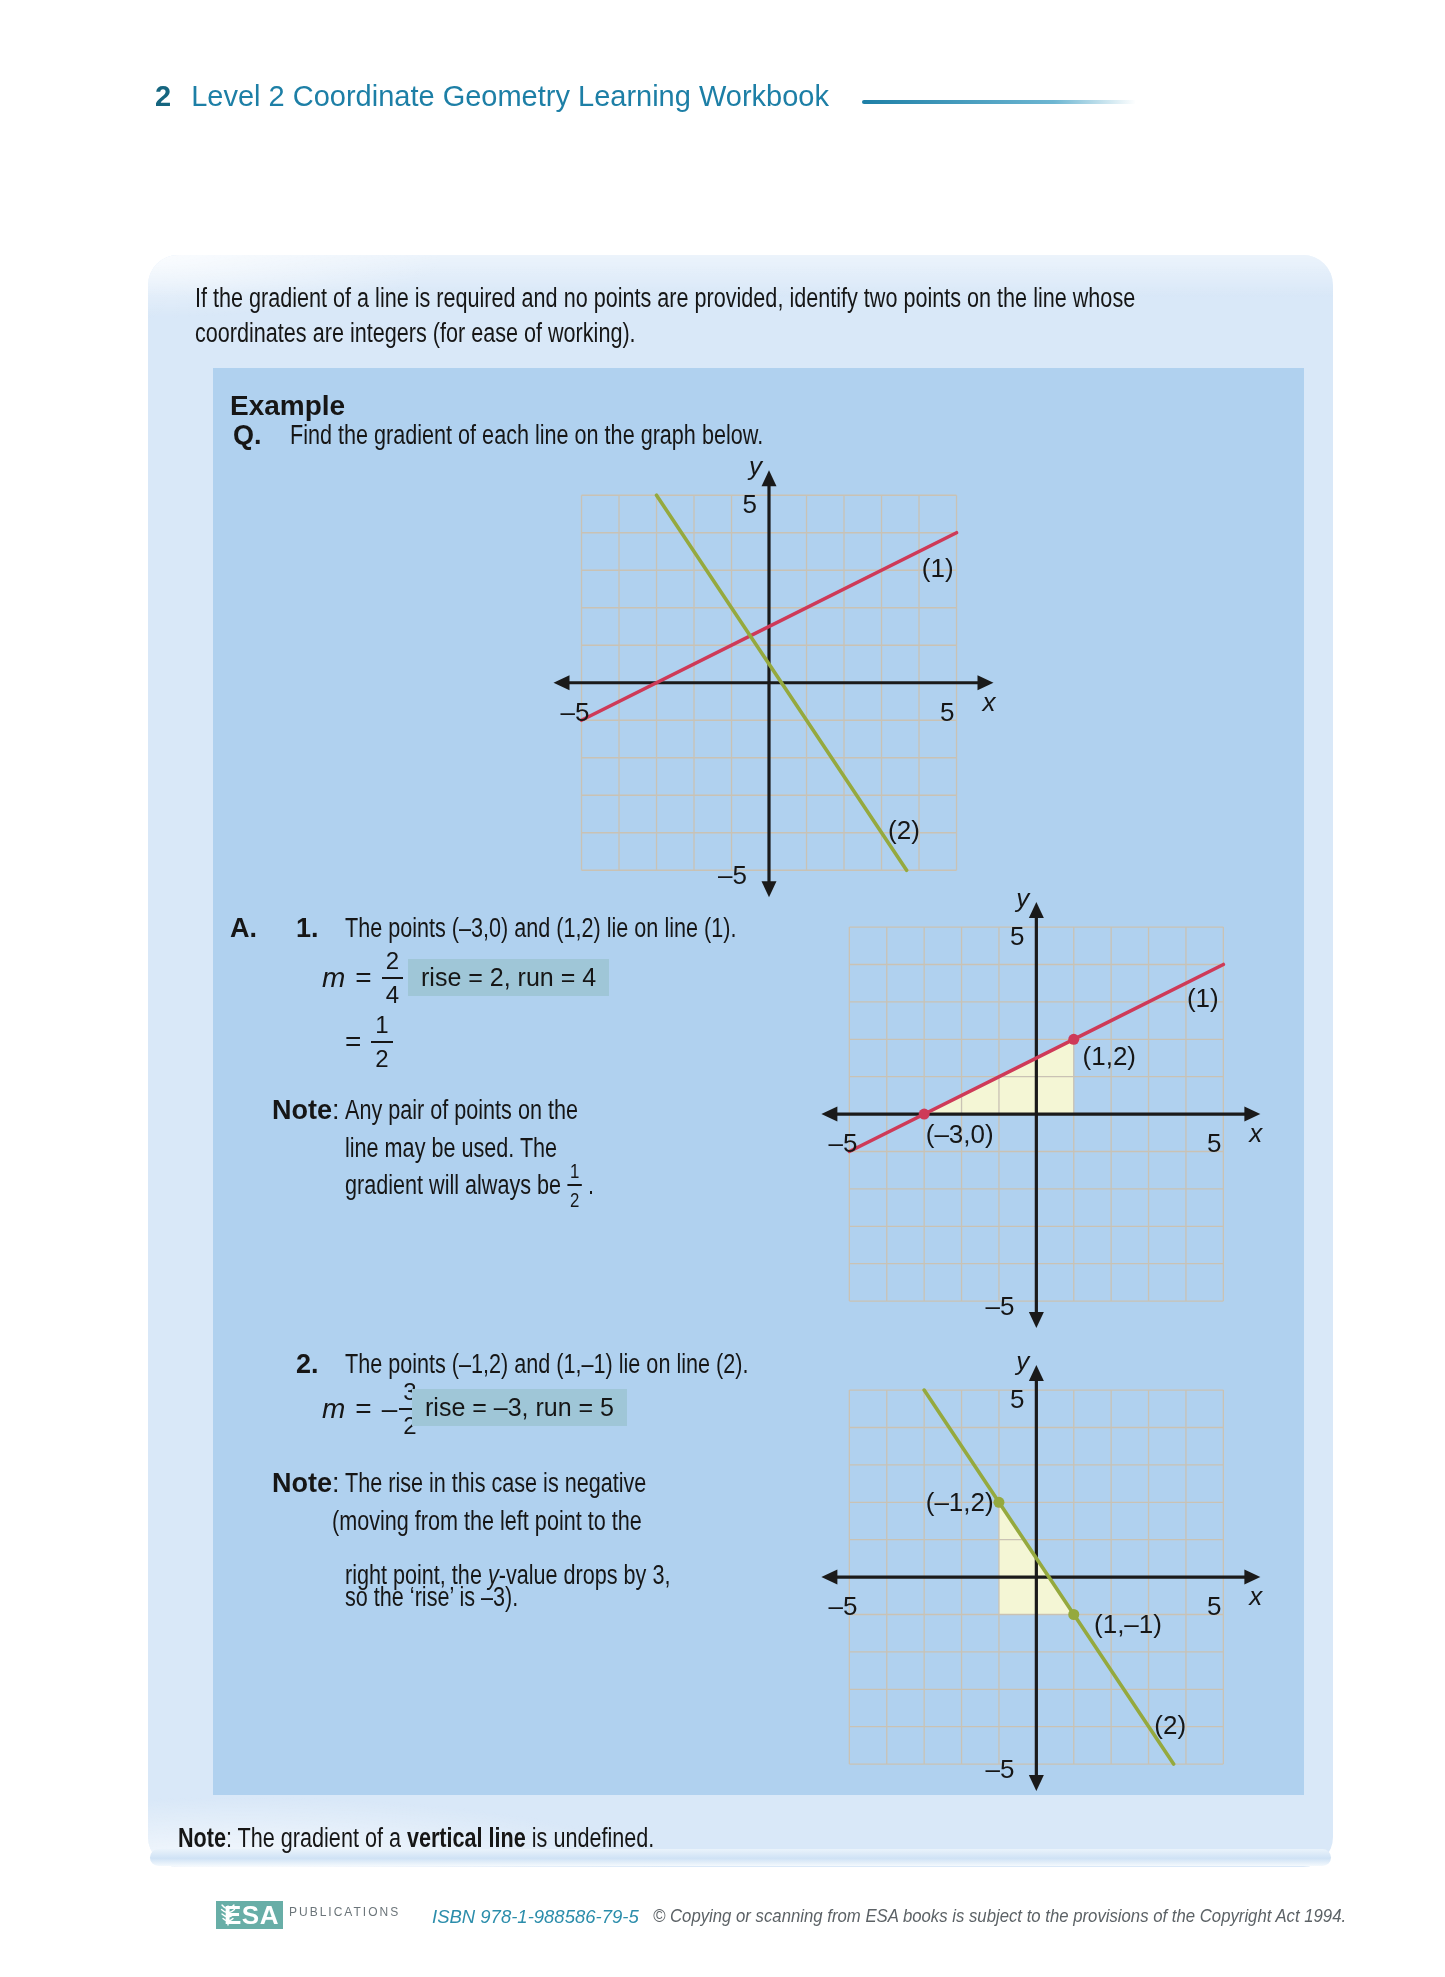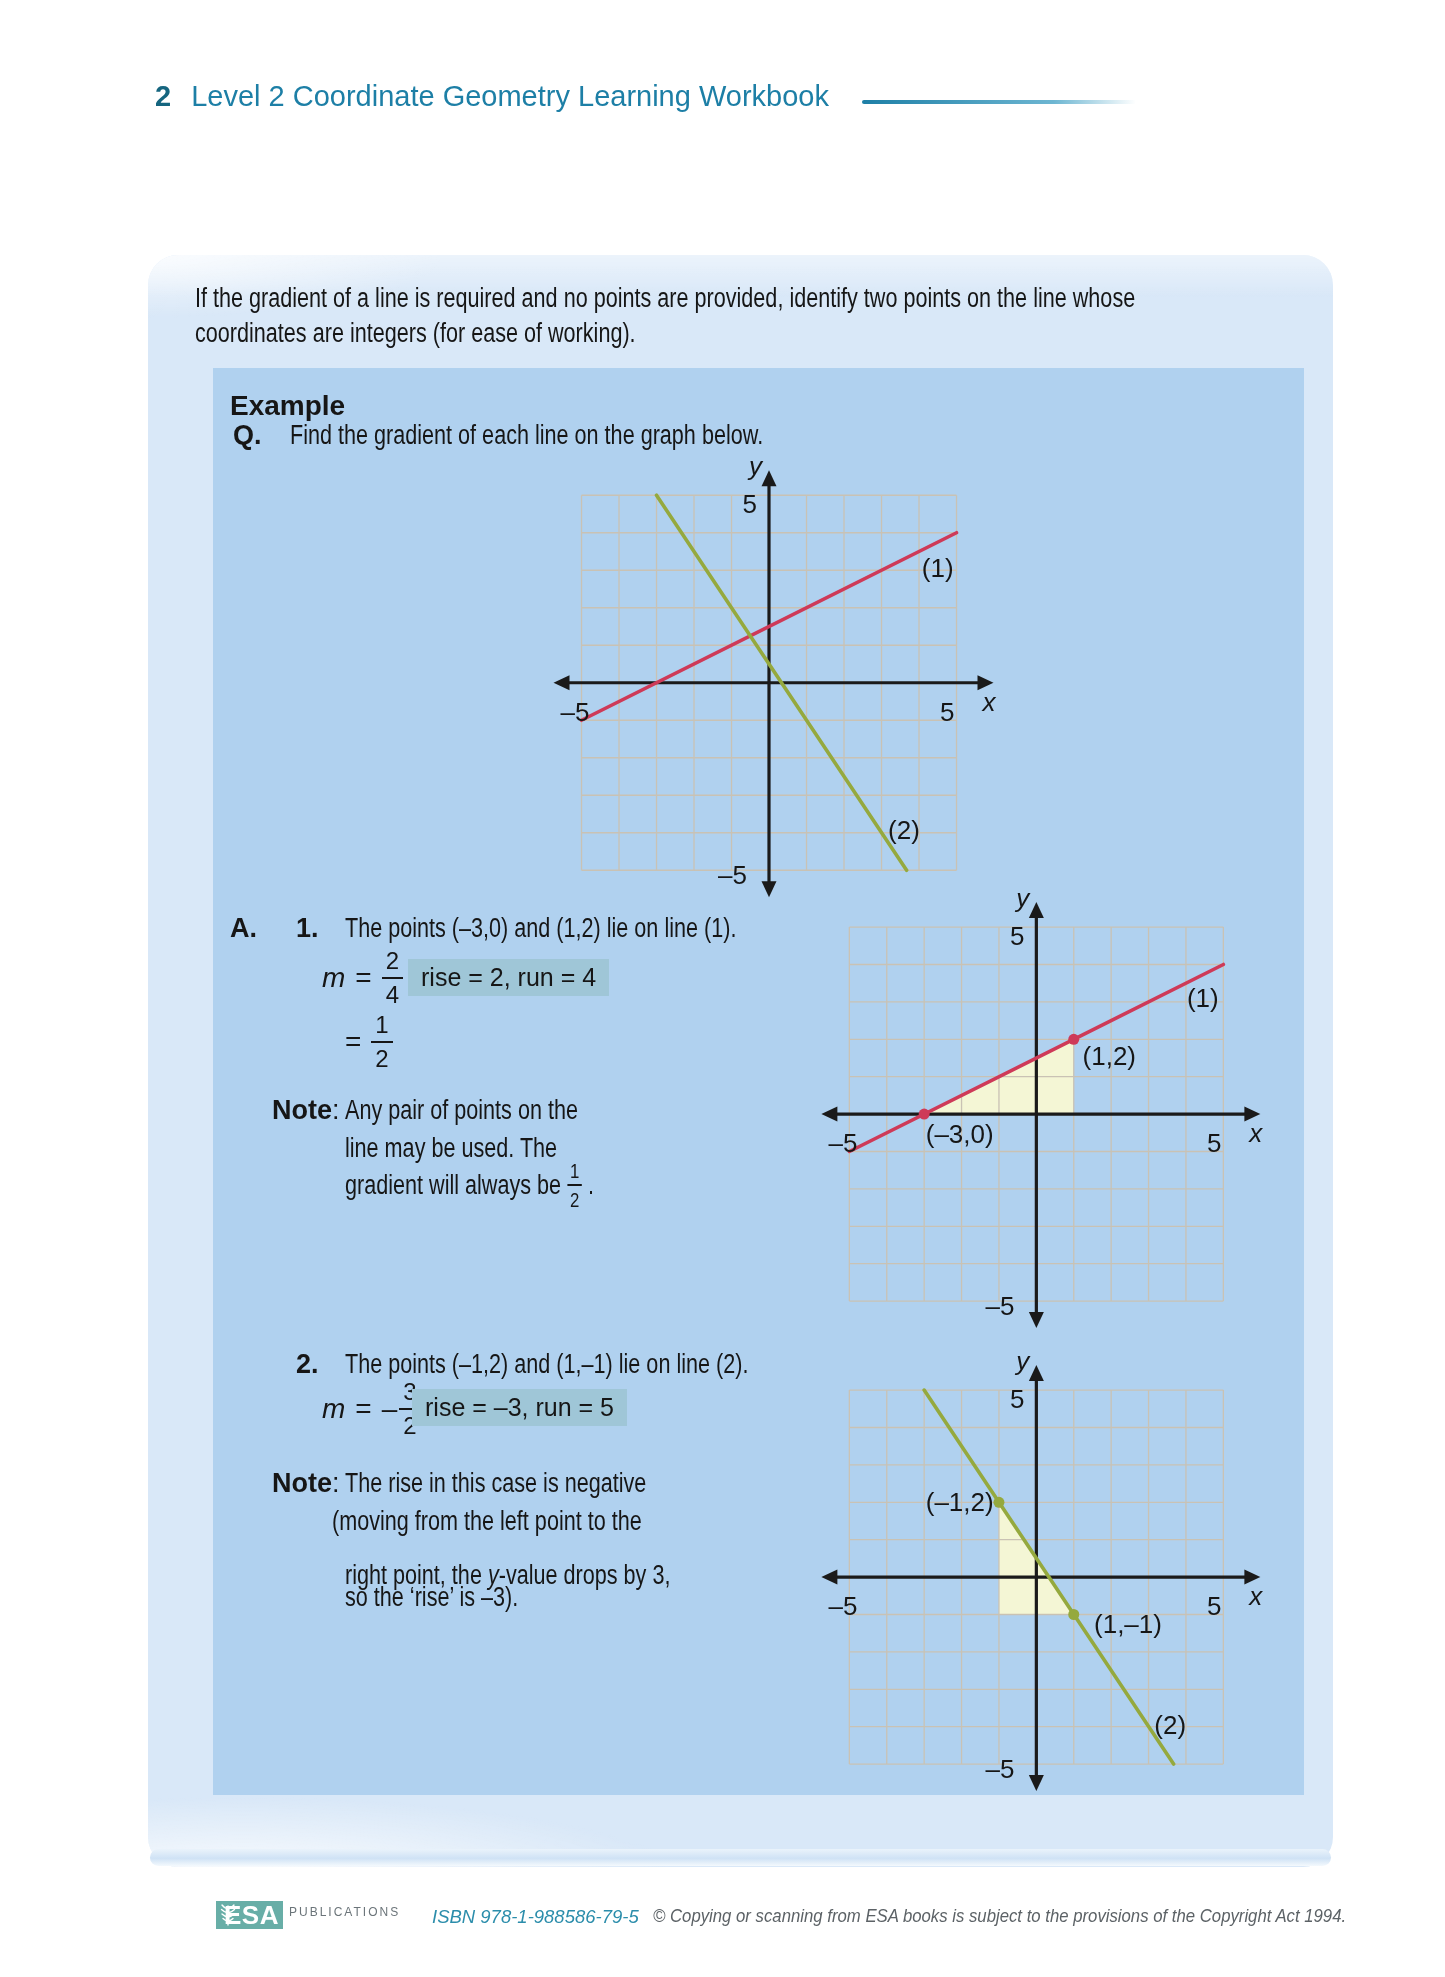--- a/index.html
+++ b/index.html
@@ -282,20 +282,23 @@
   </div>
   <div class="abs t" style="left:345px;top:1558px;">
     <span class="sq"><span>right point, the </span><span class="i">y</span><span>-value drops by 3,</span></span>
   </div>
   <div class="abs t" style="left:345px;top:1580px;">
     <span class="sq">so the ‘rise’ is –3).</span>
   </div>
 
   <div class="abs band"></div>
 
+  <div class="abs t bottom-note">
+    <span class="sq"><span class="b">Note</span><span>: The gradient of a </span><span class="b">vertical line</span><span> is undefined.</span></span>
+  </div>
 
   <div class="abs logo">
     <svg class="fern" width="20" height="24" viewBox="0 0 20 24">
       <g stroke="#ffffff" stroke-width="1.4" fill="none" stroke-linecap="round">
         <path d="M10 22 L10 3"></path>
         <path d="M10 6 Q6 5 4 2"></path>
           <path d="M10 6 Q14 5 16 2"></path>
         <path d="M10 10 Q6 9 3.5 6.5"></path>
           <path d="M10 10 Q14 9 16.5 6.5"></path>
         <path d="M10 14 Q6.5 13.5 4 11"></path>

